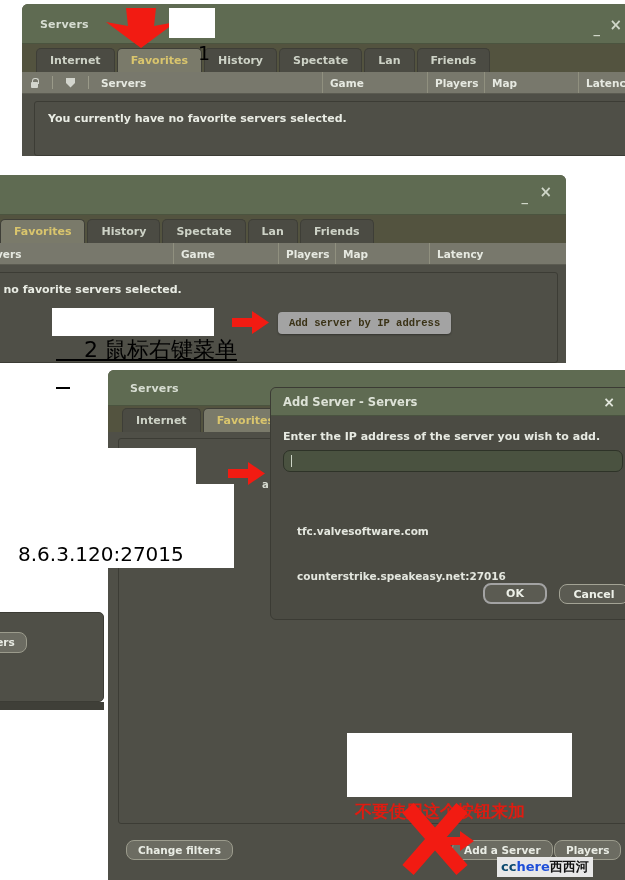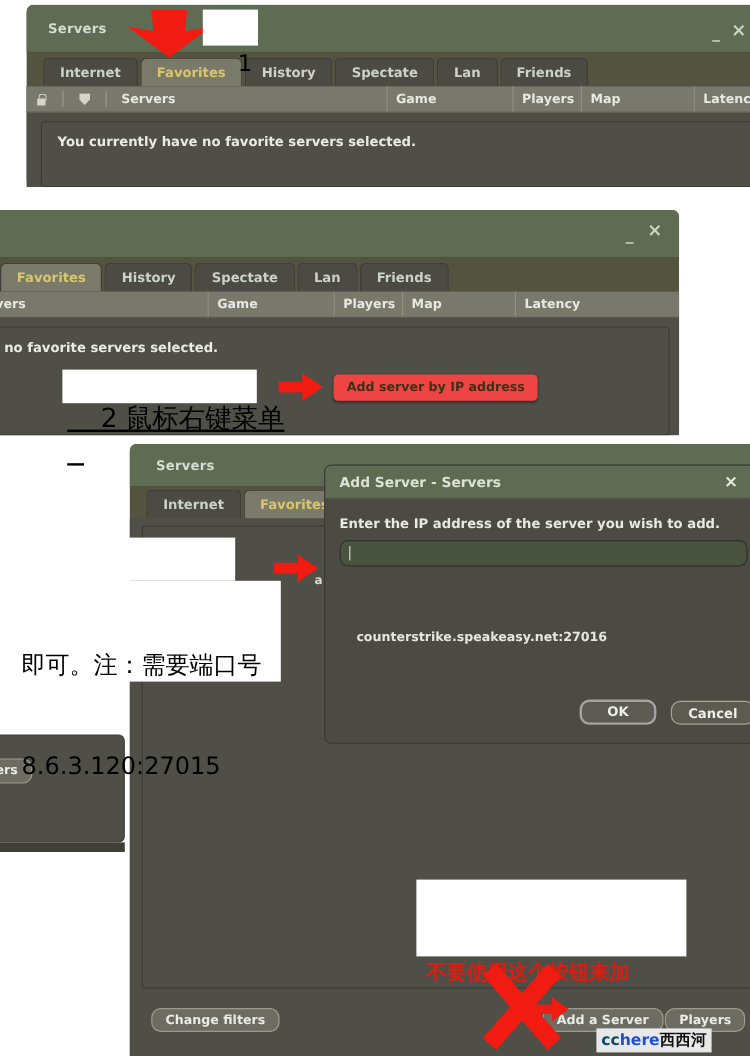--- a/index.html
+++ b/index.html
@@ -87,26 +87,27 @@
     background: #6c6c62; color: #e9ece4;
     font-size: 10.5px; font-weight: bold;
     border: 1px solid #9b9b8c; border-radius: 8px;
     padding: 4px 11px; white-space: nowrap;
     line-height: 1;
   }
 
   
   .ctxmenu {
     position: absolute;
-    background: #ef4444; color: #3a3216;
+    background: #a3a3a3; color: #3a3216;
     font-size: 10.5px; font-weight: bold;
     border-radius: 4px;
     padding: 5px 11px;
     white-space: nowrap;
     box-shadow: 0 1px 2px rgba(0,0,0,.35);
+    font-family: Liberation Mono, monospace;
   }
 
   
   .anno {
     position: absolute; background: #ffffff; color: #000000;
     font-family: "DejaVu Sans", "Liberation Sans", sans-serif;
     line-height: 1.32; white-space: pre;
   }
   .anno.red { color: #e01b10; font-weight: bold; }
 
@@ -316,34 +317,34 @@
   </div>
 
   <svg class="arrow-r" style="left:228px; top:461px;" width="38" height="25" viewBox="0 0 38 25">
     <path d="M0 8 L20 8 L20 1 L37 12.5 L20 24 L20 17 L0 17 Z" fill="#f21b12"></path>
   </svg>
 
   <div class="anno" style="left:12px; top:448px; width:184px; height:36px; font-size:20px; line-height:36px; padding-left:6px;">
     <span>3、点击菜单后出现</span>
   </div>
   <div class="anno" style="left:12px; top:484px; width:222px; height:84px; font-size:20px; line-height:28px; padding-left:6px;">
-    <div>即可。注：需要端口号</div>
     <div style="font-family:'DejaVu Sans',sans-serif;">8.6.3.120:27015</div>
   </div>
 
   <div class="modal" style="left:270px; top:387px; width:372px; height:233px;">
     <div class="modal-title">
       <span class="t">Add Server - Servers</span>
       <span class="x" style="right:26px;">×</span>
     </div>
     <div class="modal-label" style="left:12px; top:42px;">Enter the IP address of the server you wish to add.</div>
     <div class="modal-input" style="left:12px; top:62px; width:340px; height:22px;">
       <span class="caret"></span>
     </div>
     <div class="examples" style="left:12px; top:106px;">
+      <div style="padding-left:14px;">tfc.valvesoftware.com</div>
       <div style="padding-left:14px;">counterstrike.speakeasy.net:27016</div>
       
     </div>
     <div class="modal-btn focus" style="left:212px; top:195px; width:64px; height:21px;">
       <span>OK</span>
     </div>
     <div class="modal-btn" style="left:288px; top:196px; width:70px; height:20px;">
       <span>Cancel</span>
     </div>
   </div>

